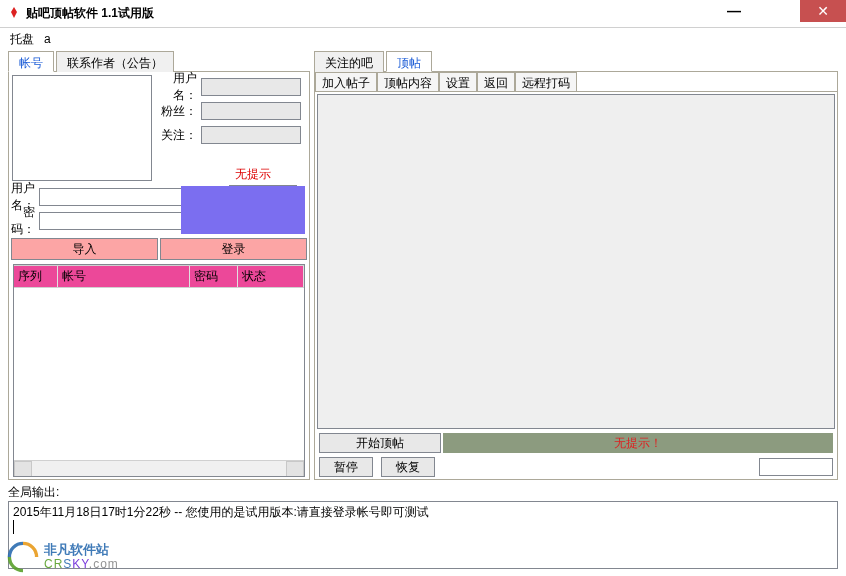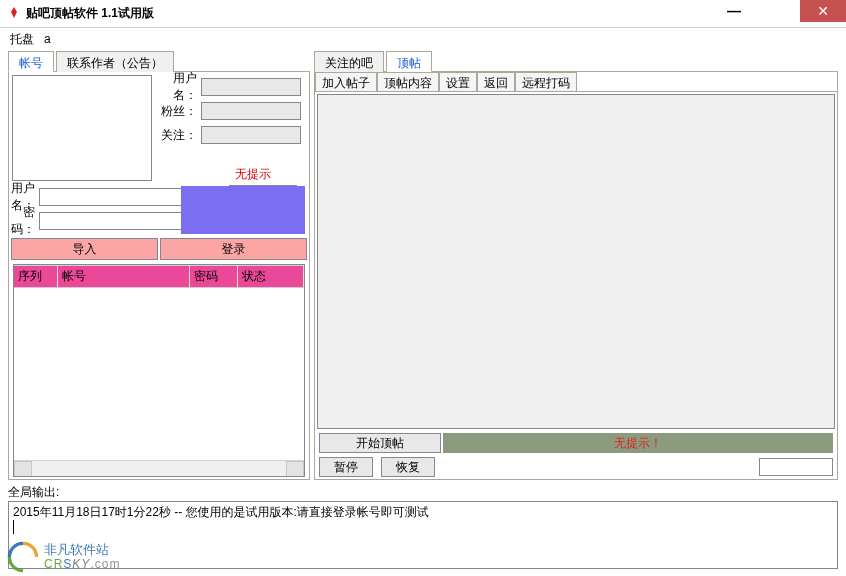--- a/index.html
+++ b/index.html
@@ -77,23 +77,23 @@
 
 
 .global-out { margin: 4px 8px 0 8px; }
 .global-out-box { border: 1px solid #828790; background: #fff; height: 68px; padding: 2px 4px; position: relative; }
 .global-out-box .cursor { position: absolute; left: 4px; top: 18px; width: 1px; height: 14px; background: #000; }
 
 
 .watermark { position: absolute; left: 6px; bottom: 2px; display: flex; align-items: center; gap: 4px; opacity: 0.9; }
 .wm-icon { width: 34px; height: 34px; }
 .wm-text { display: flex; flex-direction: column; line-height: 1.1; }
-.wm-cn { font-size: 13px; color: #2b6cb0; font-weight: normal; }
+.wm-cn { font-size: 13px; color: #2b6cb0; font-weight: bold; }
 .wm-en { font-size: 11px; letter-spacing: 1px; }
-.wm-en .g { color: #5aa02c; } .wm-en .b { color: #2b6cb0; } .wm-en .o { color: #737373; font-style: italic; }
+.wm-en .g { color: #5aa02c; } .wm-en .b { color: #2b6cb0; } .wm-en .o { color: #6d28d9; }
 </style>
 </head>
 <body>
 
 <div class="titlebar">
   <span class="titlebar-icon">
     <svg viewBox="0 0 16 16" width="16" height="16">
         <path d="M8 1 L11 6 L8 12 L5 6 Z" fill="#d22"></path>
       </svg>
   </span>

